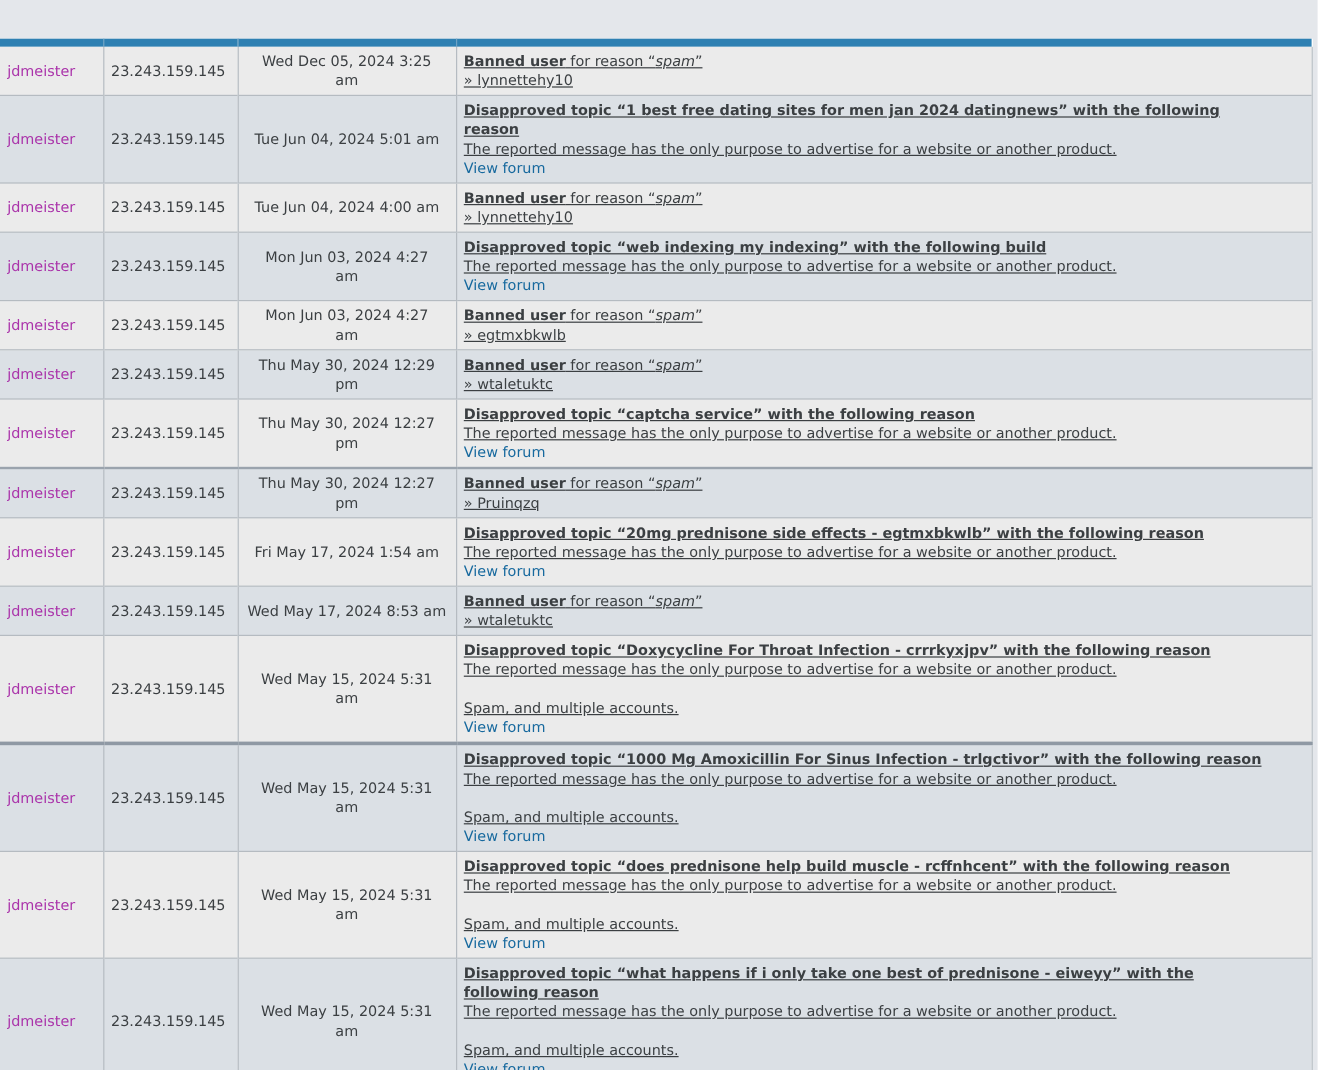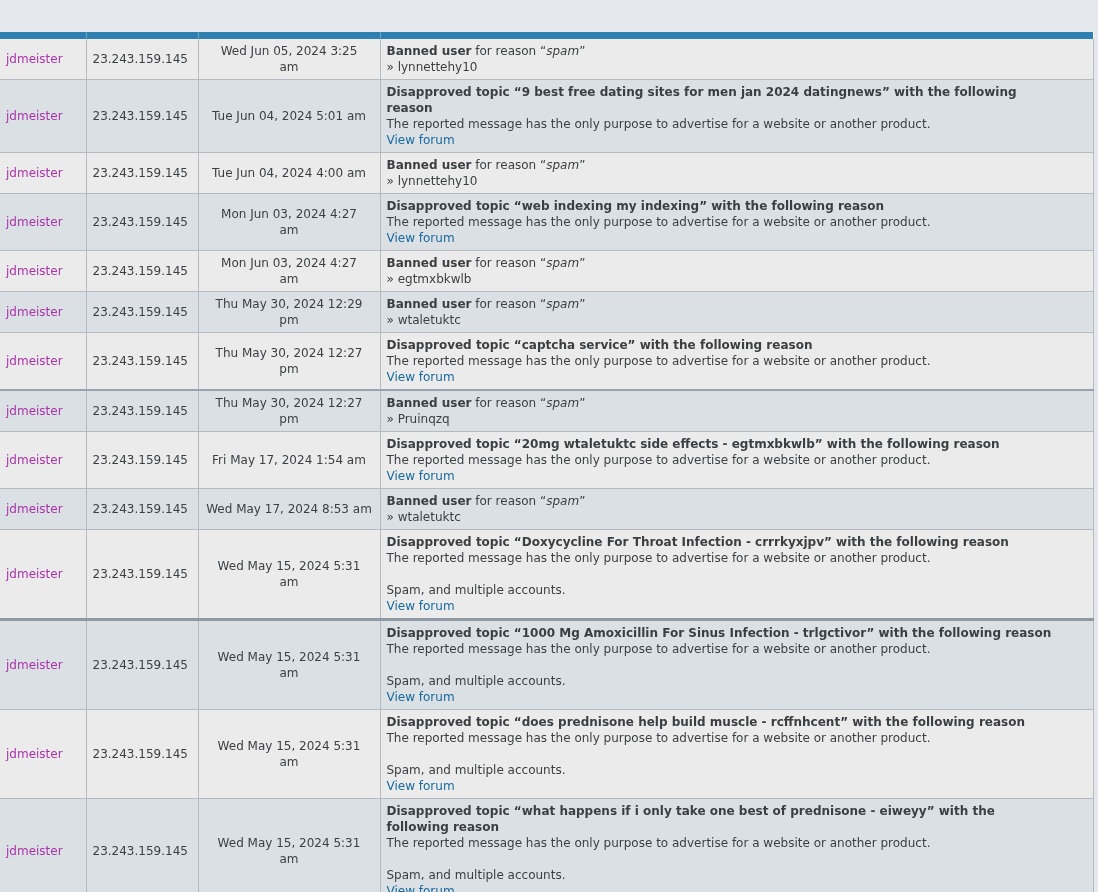--- a/index.html
+++ b/index.html
@@ -19,21 +19,21 @@
   col.c-user{width:86px;} col.c-ip{width:112px;} col.c-date{width:182px;} col.c-action{width:713px;}
   thead th{height:7px;padding:0;background:var(--header-bar);border-bottom:none;border-left:1px solid var(--header-sep);}
   thead th:first-child{border-left:none;}
   tbody td{
     border-top:1px solid var(--border);
     border-left:1px solid var(--border);
     vertical-align:middle;
     padding:4px 6px;
   }
   tbody td:first-child{border-left:none;}
-  tbody td:last-child{border-right:1px solid var(--border);}
+  tbody td:last-child{border-right:1px solid var(--border);text-decoration:underline;}
   tbody tr:first-child td{border-top:none;}
   tr.light td{background:var(--row-light);}
   tr.shade td{background:var(--row-shade);}
   tr.sep-medium td{border-top:2px solid var(--border-med);}
   tr.sep-thick td{border-top:3px solid var(--border-thick);}
   .user-link{color:var(--username);text-decoration:none;cursor:pointer;}
   .ip{color:var(--text);text-align:right;}
   td.date-cell{text-align:center;}
   .date{white-space:pre-line;}
   .action-title{font-weight:bold;white-space:pre-line;}
@@ -59,56 +59,56 @@
         <th></th>
         <th></th>
         <th></th>
       </tr>
     </thead>
     <tbody id="log-body">
         <tr class="light">
           <td class="user-cell"><a class="user-link">jdmeister</a></td>
           <td class="ip-cell"><span class="ip">23.243.159.145</span></td>
           <td class="date-cell">
-            <div class="date">Wed Jun 05, 2024 3:25
+            <div class="date">Wed Dec 05, 2024 3:25
 am</div>
           </td>
           <td class="action-cell">
             <div class="action-line"><span class="b">Banned user</span><span> for reason “</span><span class="i">spam</span><span>”</span></div>
             <div class="target-line">» lynnettehy10</div>
           </td>
         </tr>
         <tr class="shade">
           <td class="user-cell"><a class="user-link">jdmeister</a></td>
           <td class="ip-cell"><span class="ip">23.243.159.145</span></td>
           <td class="date-cell">
             <div class="date">Tue Jun 04, 2024 5:01 am</div>
           </td>
-          <td class="action-cell"><div class="action-title">Disapproved topic “9 best free dating sites for men jan 2024 datingnews” with the following
+          <td class="action-cell"><div class="action-title">Disapproved topic “1 best free dating sites for men jan 2024 datingnews” with the following
 reason</div><div class="reason-line">The reported message has the only purpose to advertise for a website or another product.</div><a class="forum-link">View forum</a></td>
         </tr>
         <tr class="light">
           <td class="user-cell"><a class="user-link">jdmeister</a></td>
           <td class="ip-cell"><span class="ip">23.243.159.145</span></td>
           <td class="date-cell">
             <div class="date">Tue Jun 04, 2024 4:00 am</div>
           </td>
           <td class="action-cell">
             <div class="action-line"><span class="b">Banned user</span><span> for reason “</span><span class="i">spam</span><span>”</span></div>
             <div class="target-line">» lynnettehy10</div>
           </td>
         </tr>
         <tr class="shade">
           <td class="user-cell"><a class="user-link">jdmeister</a></td>
           <td class="ip-cell"><span class="ip">23.243.159.145</span></td>
           <td class="date-cell">
             <div class="date">Mon Jun 03, 2024 4:27
 am</div>
           </td>
-          <td class="action-cell"><div class="action-title">Disapproved topic “web indexing my indexing” with the following reason</div><div class="reason-line">The reported message has the only purpose to advertise for a website or another product.</div><a class="forum-link">View forum</a></td>
+          <td class="action-cell"><div class="action-title">Disapproved topic “web indexing my indexing” with the following build</div><div class="reason-line">The reported message has the only purpose to advertise for a website or another product.</div><a class="forum-link">View forum</a></td>
         </tr>
         <tr class="light">
           <td class="user-cell"><a class="user-link">jdmeister</a></td>
           <td class="ip-cell"><span class="ip">23.243.159.145</span></td>
           <td class="date-cell">
             <div class="date">Mon Jun 03, 2024 4:27
 am</div>
           </td>
           <td class="action-cell">
             <div class="action-line"><span class="b">Banned user</span><span> for reason “</span><span class="i">spam</span><span>”</span></div>
@@ -147,21 +147,21 @@
             <div class="action-line"><span class="b">Banned user</span><span> for reason “</span><span class="i">spam</span><span>”</span></div>
             <div class="target-line">» Pruinqzq</div>
           </td>
         </tr>
         <tr class="light">
           <td class="user-cell"><a class="user-link">jdmeister</a></td>
           <td class="ip-cell"><span class="ip">23.243.159.145</span></td>
           <td class="date-cell">
             <div class="date">Fri May 17, 2024 1:54 am</div>
           </td>
-          <td class="action-cell"><div class="action-title">Disapproved topic “20mg wtaletuktc side effects - egtmxbkwlb” with the following reason</div><div class="reason-line">The reported message has the only purpose to advertise for a website or another product.</div><a class="forum-link">View forum</a></td>
+          <td class="action-cell"><div class="action-title">Disapproved topic “20mg prednisone side effects - egtmxbkwlb” with the following reason</div><div class="reason-line">The reported message has the only purpose to advertise for a website or another product.</div><a class="forum-link">View forum</a></td>
         </tr>
         <tr class="shade">
           <td class="user-cell"><a class="user-link">jdmeister</a></td>
           <td class="ip-cell"><span class="ip">23.243.159.145</span></td>
           <td class="date-cell">
             <div class="date">Wed May 17, 2024 8:53 am</div>
           </td>
           <td class="action-cell">
             <div class="action-line"><span class="b">Banned user</span><span> for reason “</span><span class="i">spam</span><span>”</span></div>
             <div class="target-line">» wtaletuktc</div>

